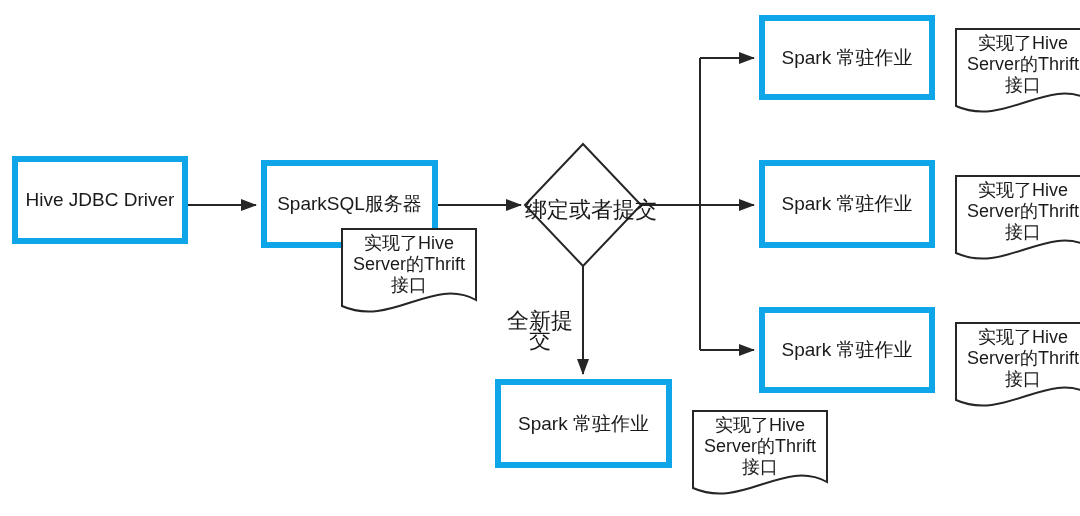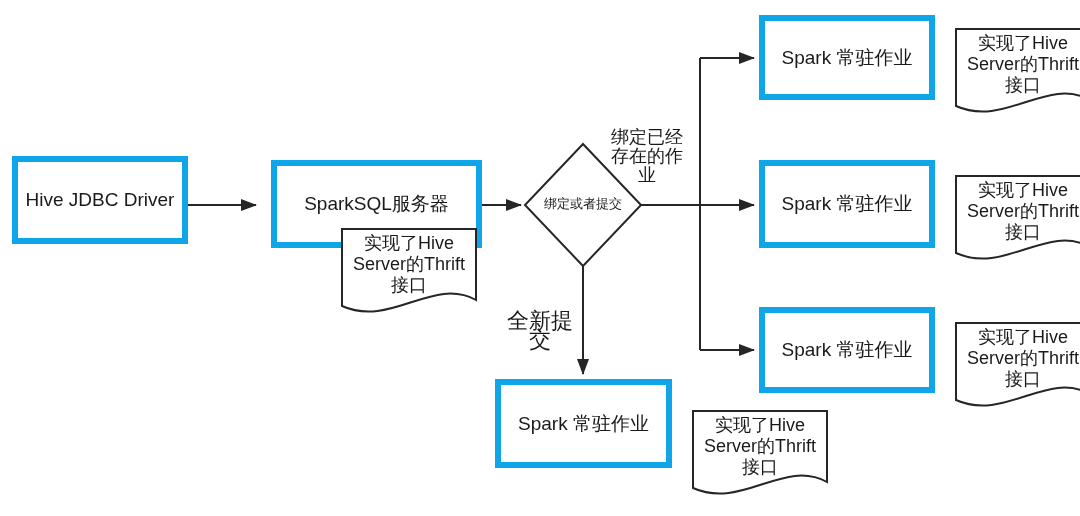--- a/index.html
+++ b/index.html
@@ -29,21 +29,21 @@
   }
   .floating-label{
     position:absolute;
     text-align:center;
     font-size:18px;
     line-height:19px;
   }
   .diamond-label{
     position:absolute;
     text-align:center;
-    font-size:13px;
+    font-size:22px;
     white-space:nowrap;
   }
   .note{
     position:absolute;
     width:136px;height:98px;margin-left:36px;
   }
   .note svg{position:absolute;left:0;top:0;display:block;}
   .note-text{
     position:absolute;left:0;top:5px;width:136px;
     text-align:center;
@@ -72,21 +72,21 @@
       <line x1="700" y1="350" x2="754" y2="350" marker-end="url(#arrowhead)"></line>
       <line x1="583" y1="266" x2="583" y2="374" marker-end="url(#arrowhead)"></line>
       <polygon points="583,144 641,205 583,266 525,205" fill="#ffffff"></polygon>
     </g>
   </svg>
 
   <div class="node" style="left:12px;top:156px;width:176px;height:88px;">
     <span>Hive JDBC Driver</span>
   </div>
 
-  <div class="node" style="left:271px;top:160px;width:211px;height:88px;">
+  <div class="node" style="left:261px;top:160px;width:177px;height:88px;">
     <span>SparkSQL服务器</span>
   </div>
 
   <div class="node" style="left:759px;top:15px;width:176px;height:85px;">
     <span>Spark 常驻作业</span>
   </div>
 
   <div class="node" style="left:759px;top:160px;width:176px;height:88px;">
     <span>Spark 常驻作业</span>
   </div>
@@ -94,25 +94,20 @@
   <div class="node" style="left:759px;top:307px;width:176px;height:86px;">
     <span>Spark 常驻作业</span>
   </div>
 
   <div class="node" style="left:495px;top:379px;width:177px;height:89px;">
     <span>Spark 常驻作业</span>
   </div>
 
   <div class="diamond-label" style="left:525px;top:195px;width:116px;">绑定或者提交</div>
 
-  <div class="floating-label" style="left:606px;top:128px;width:82px;">
-    <div>绑定已经</div>
-    <div>存在的作</div>
-    <div>业</div>
-  </div>
 
   <div class="floating-label lbl-newsubmit" style="left:500px;top:311px;width:80px;">全新提交</div>
 
   <div class="note" style="left:305px;top:228px;">
     <svg width="136" height="98" viewBox="0 0 136 98">
       <path d="M1 1 H135 V72 C92 48, 50 100, 1 78 Z" fill="#ffffff" stroke="#262626" stroke-width="2"></path>
     </svg>
     <div class="note-text">
       <div>实现了Hive</div>
       <div>Server的Thrift</div>

